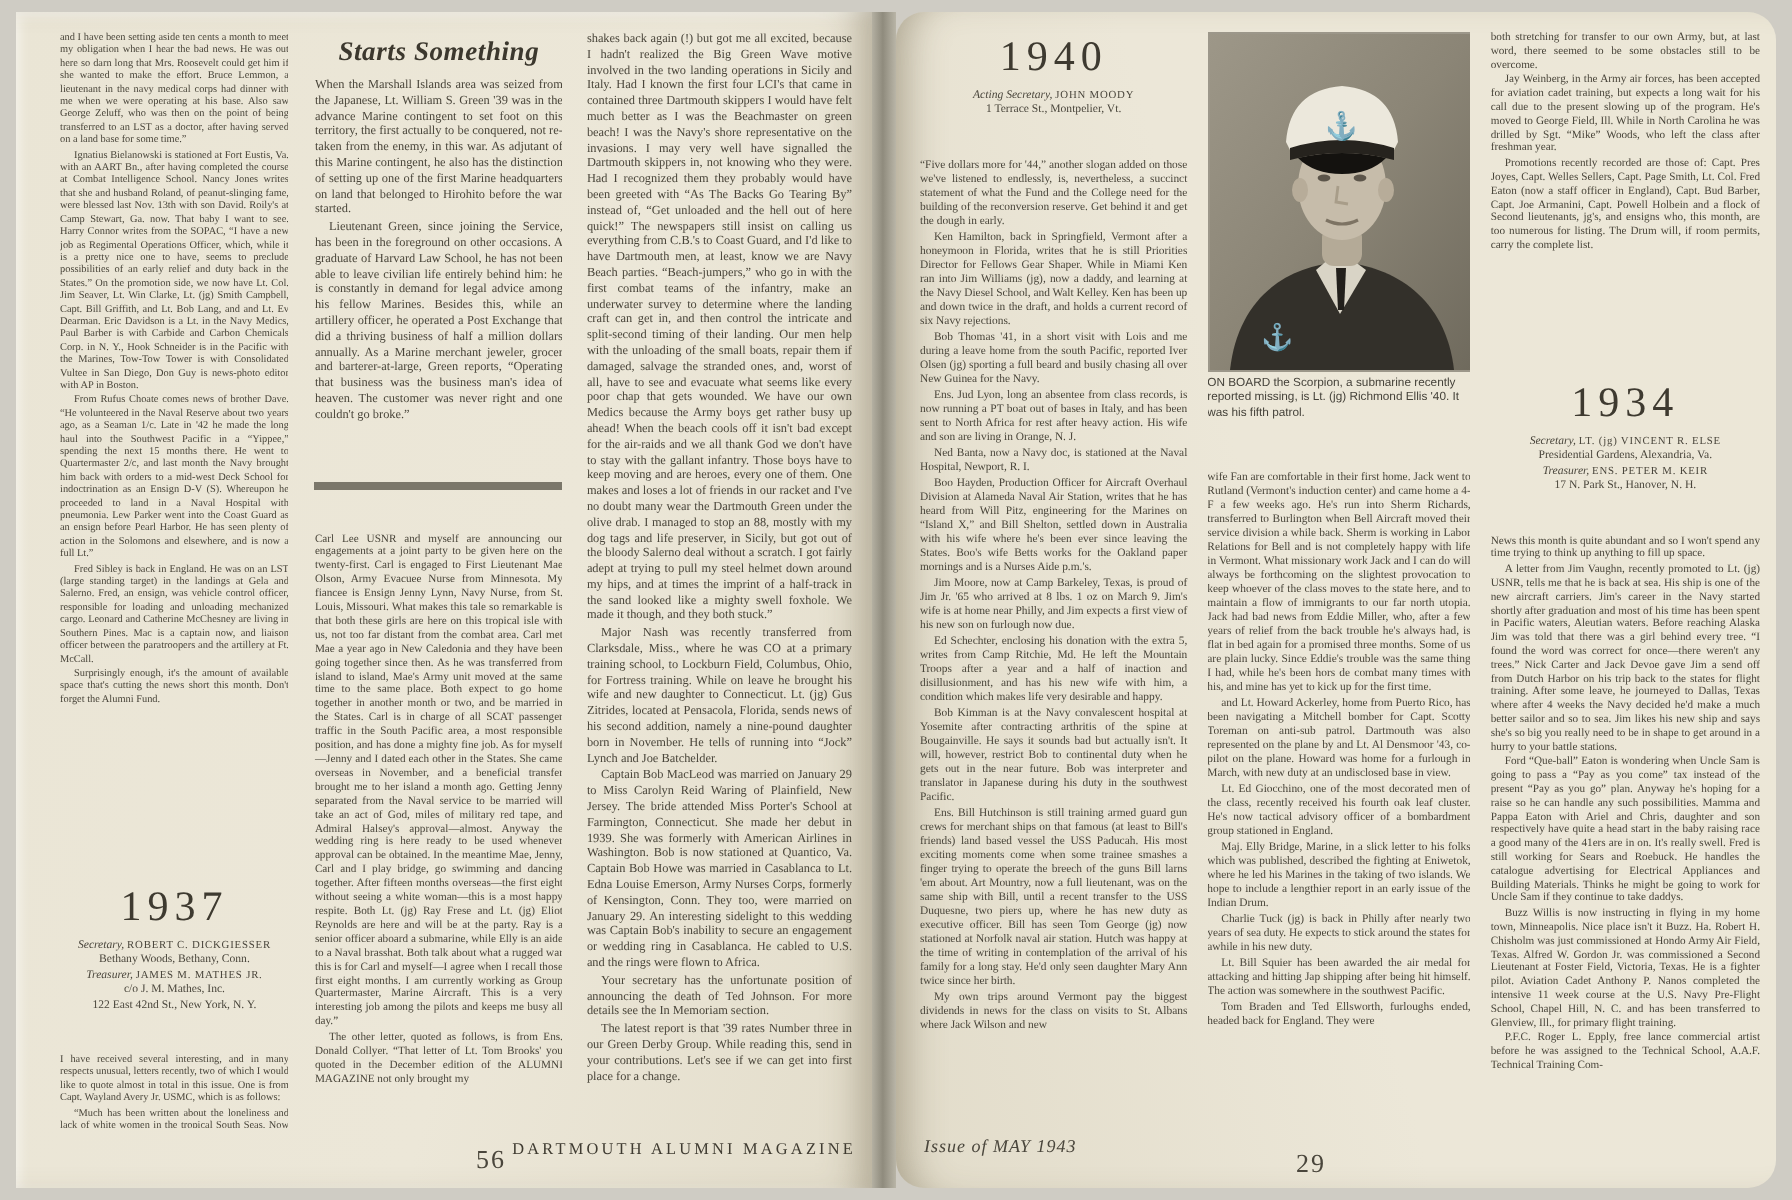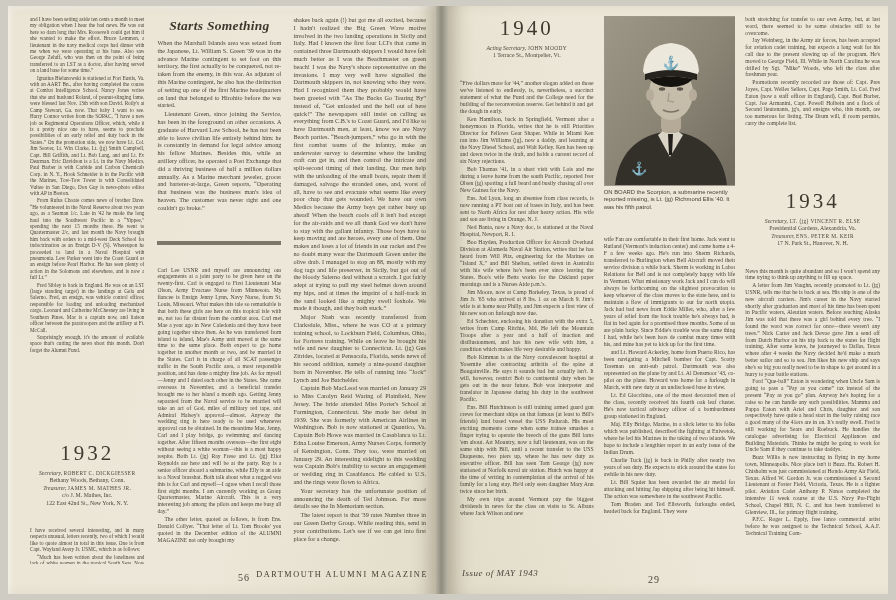--- a/index.html
+++ b/index.html
@@ -1,21 +1,21 @@
 <!DOCTYPE html>
 <html><head>
 <meta charset="utf-8">
 <style>
   html,body{margin:0;padding:0;}
   body{width:896px;height:600px;overflow:hidden;background:#e3e1db;font-family:"Liberation Serif",serif;}
   .scan{position:relative;width:896px;height:600px;box-sizing:border-box;padding:6px 8px;background:#cfccc4;display:flex;}
   .page{position:relative;height:588px;box-sizing:border-box;overflow:hidden;}
   .page.left{width:428px;background:linear-gradient(105deg,#eae5d5 0%,#ece7d8 60%,#e3ddcb 100%);box-shadow:inset -16px 0 20px -12px rgba(96,84,58,.45), inset 2px 2px 6px rgba(255,255,255,.5);padding:10px 10px 0 22px;}
   .gutter{width:12px;height:588px;background:linear-gradient(90deg,#b4b0a2 0%,#8f8b7d 45%,#b9b5a7 100%);}
-  .page.right{width:440px;background:linear-gradient(255deg,#ece7d7 0%,#ece7d8 55%,#e2dcca 100%);box-shadow:inset 16px 0 20px -12px rgba(96,84,58,.45);padding:10px 8px 0 12px;}
+  .page.right{width:440px;background:linear-gradient(255deg,#ece7d7 0%,#ece7d8 55%,#e2dcca 100%);box-shadow:inset 16px 0 20px -12px rgba(96,84,58,.45);padding:10px 8px 0 12px;border-radius:14px;}
   .cols{display:flex;height:548px;}
   .col{box-sizing:border-box;overflow:hidden;display:flex;flex-direction:column;gap:15px;}
   
   .colA{width:120px;margin-right:13px;}
   .colB{width:130px;margin-right:12px;}
   .colC{width:139px;}
   
   .colR1{width:135px;margin-right:10px;}
   .colR2{width:133px;margin-right:10px;}
   .colR3{width:136px;}
@@ -44,21 +44,21 @@
   .offline{font-size:5.8px;line-height:7.4px;color:#4a463c;text-align:center;}
   .role{font-style:italic;}
   .oname{letter-spacing:.4px;font-size:5.4px;}
   .addr{}
   
   .photoblock{width:133px;margin-bottom:4px;}
   .photo{width:131px;height:168px;display:block;border:1px solid #9c978a;}
   .caption{font-family:"Liberation Sans",sans-serif;font-size:5.9px;line-height:7.3px;color:#45423a;margin:3px 0 6px 0;text-align:left;}
   
   .pfoot{position:absolute;bottom:0;left:0;right:0;height:30px;}
-  .pageno{position:absolute;font-size:10px;color:#4a463c;letter-spacing:1px;text-align:center;}
+  .pageno{position:absolute;font-size:13px;color:#4a463c;letter-spacing:1px;text-align:center;}
   .no56{left:230px;top:8px;}
   .no57{left:200px;top:10px;}
   .magtitle{position:absolute;right:8px;top:6px;font-size:8.2px;letter-spacing:1.6px;color:#3f3b31;font-weight:normal;}
   .issueline{position:absolute;left:14px;top:4px;font-size:9px;font-style:italic;color:#4a463c;letter-spacing:.5px;}
 </style>
 </head>
 <body>
 
 <div class="scan">
 
@@ -67,21 +67,21 @@
 
       <div class="col colA">
         <div class="flow topA">
           <p class="noindent">and I have been setting aside ten cents a month to meet my obligation when I hear the bad news. He was out here so darn long that Mrs. Roosevelt could get him if she wanted to make the effort. Bruce Lemmon, a lieutenant in the navy medical corps had dinner with me when we were operating at his base. Also saw George Zeluff, who was then on the point of being transferred to an LST as a doctor, after having served on a land base for some time.”</p>
           <p>Ignatius Bielanowski is stationed at Fort Eustis, Va. with an AART Bn., after having completed the course at Combat Intelligence School. Nancy Jones writes that she and husband Roland, of peanut-slinging fame, were blessed last Nov. 13th with son David. Roily's at Camp Stewart, Ga. now. That baby I want to see. Harry Connor writes from the SOPAC, “I have a new job as Regimental Operations Officer, which, while it is a pretty nice one to have, seems to preclude possibilities of an early relief and duty back in the States.” On the promotion side, we now have Lt. Col. Jim Seaver, Lt. Win Clarke, Lt. (jg) Smith Campbell, Capt. Bill Griffith, and Lt. Bob Lang, and and Lt. Ev Dearman. Eric Davidson is a Lt. in the Navy Medics, Paul Barber is with Carbide and Carbon Chemicals Corp. in N. Y., Hook Schneider is in the Pacific with the Marines, Tow-Tow Tower is with Consolidated Vultee in San Diego, Don Guy is news-photo editor with AP in Boston.</p>
           <p>From Rufus Choate comes news of brother Dave. “He volunteered in the Naval Reserve about two years ago, as a Seaman 1/c. Late in '42 he made the long haul into the Southwest Pacific in a “Yippee,” spending the next 15 months there. He went to Quartermaster 2/c, and last month the Navy brought him back with orders to a mid-west Deck School for indoctrination as an Ensign D-V (S). Whereupon he proceeded to land in a Naval Hospital with pneumonia. Lew Parker went into the Coast Guard as an ensign before Pearl Harbor. He has seen plenty of action in the Solomons and elsewhere, and is now a full Lt.”</p>
           <p>Fred Sibley is back in England. He was on an LST (large standing target) in the landings at Gela and Salerno. Fred, an ensign, was vehicle control officer, responsible for loading and unloading mechanized cargo. Leonard and Catherine McChesney are living in Southern Pines. Mac is a captain now, and liaison officer between the paratroopers and the artillery at Ft. McCall.</p>
           <p>Surprisingly enough, it's the amount of available space that's cutting the news short this month. Don't forget the Alumni Fund.</p>
         </div>
         <div class="yearblock">
-          <h2 class="year">1932</h2>
+          <h2 class="year">1937</h2>
           <div class="officers">
             <div class="offline"><span class="role">Secretary,</span> <span class="oname">ROBERT C. DICKGIESSER</span></div>
             <div class="offline addr">Bethany Woods, Bethany, Conn.</div>
             <div class="offline"><span class="role">Treasurer,</span> <span class="oname">JAMES M. MATHES JR.</span></div>
             <div class="offline addr">c/o J. M. Mathes, Inc.</div>
             <div class="offline addr">122 East 42nd St., New York, N. Y.</div>
           </div>
         </div>
         <div class="flow botA">
           <p class="noindent">I have received several interesting, and in many respects unusual, letters recently, two of which I would like to quote almost in total in this issue. One is from Capt. Wayland Avery Jr. USMC, which is as follows:</p>

